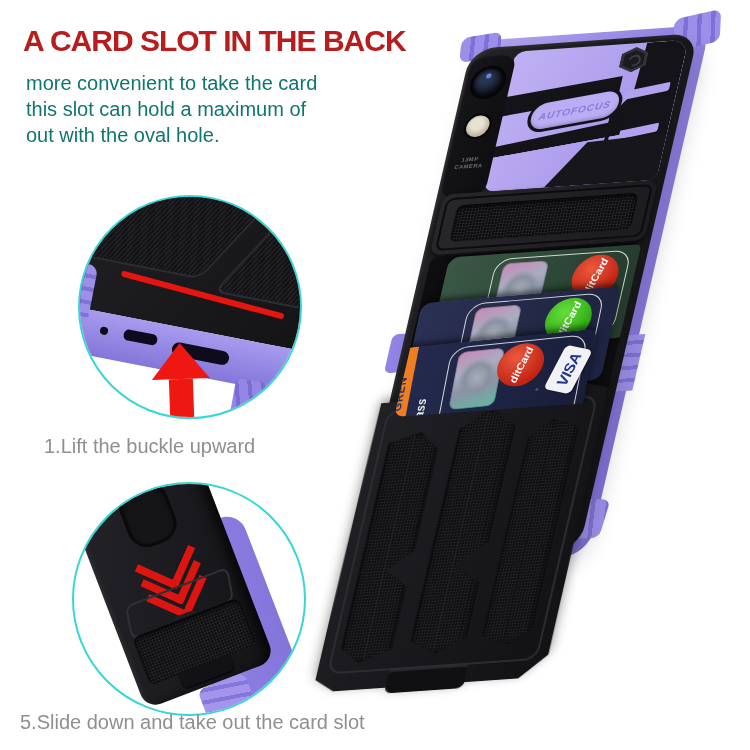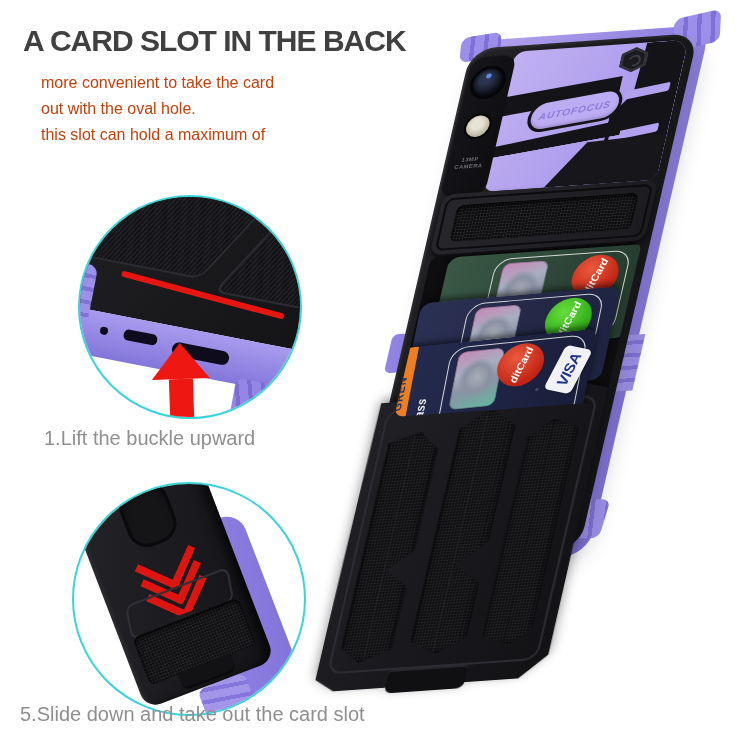--- a/index.html
+++ b/index.html
@@ -3,25 +3,25 @@
 <meta charset="utf-8">
 <style>
   html,body { margin:0; padding:0; background:#fff; }
   .canvas {
     position:relative; width:750px; height:750px; background:#ffffff;
     overflow:hidden; font-family:"Liberation Sans", sans-serif;
   }
   
   .title {
     position:absolute; left:23px; top:24px; margin:0;
-    font-size:30px; font-weight:bold; letter-spacing:-1px; color:#404040;
+    font-size:30px; font-weight:bold; letter-spacing:-1px; color:#b91c1c;
   }
-  .desc { position:absolute; left:41px; top:70px; font-size:16px; line-height:26px; color:#c2410c; }
+  .desc { position:absolute; left:26px; top:70px; font-size:20px; line-height:26px; color:#0f766e; }
   .desc span { display:block; }
-  .caption { position:absolute; font-size:20px; color:#8f8f8f; }
+  .caption { position:absolute; font-size:20px; color:#8f8f8f;margin-top:8px; }
   .cap1 { left:44px; top:427px; }
   .cap2 { left:20px; top:703px; }
 
   
   .inset {
     position:absolute; border-radius:50%; border:2.5px solid #38d5d8;
     overflow:hidden; background:#fff;
   }
   .inset1 { left:78px; top:195px; width:220px; height:220px; }
   .inset2 { left:72px; top:482px; width:230px; height:230px; }
@@ -187,22 +187,22 @@
 </style>
 </head>
 <body>
 
 <div class="canvas">
 
   <h1 class="title">A CARD SLOT IN THE BACK</h1>
 
   <div class="desc">
     <span>more convenient to take the card</span>
+    <span>this slot can hold a maximum of</span>
     <span>out with the oval hole.</span>
-    <span>this slot can hold a maximum of</span>
   </div>
 
   <div class="inset inset1">
     <div class="c1-slab">
       <div class="c1-back"></div>
       <div class="c1-mesh1"></div>
       <div class="c1-mesh2"></div>
       <div class="c1-redline"></div>
       <div class="c1-purple">
         <div class="c1-dot"></div>

